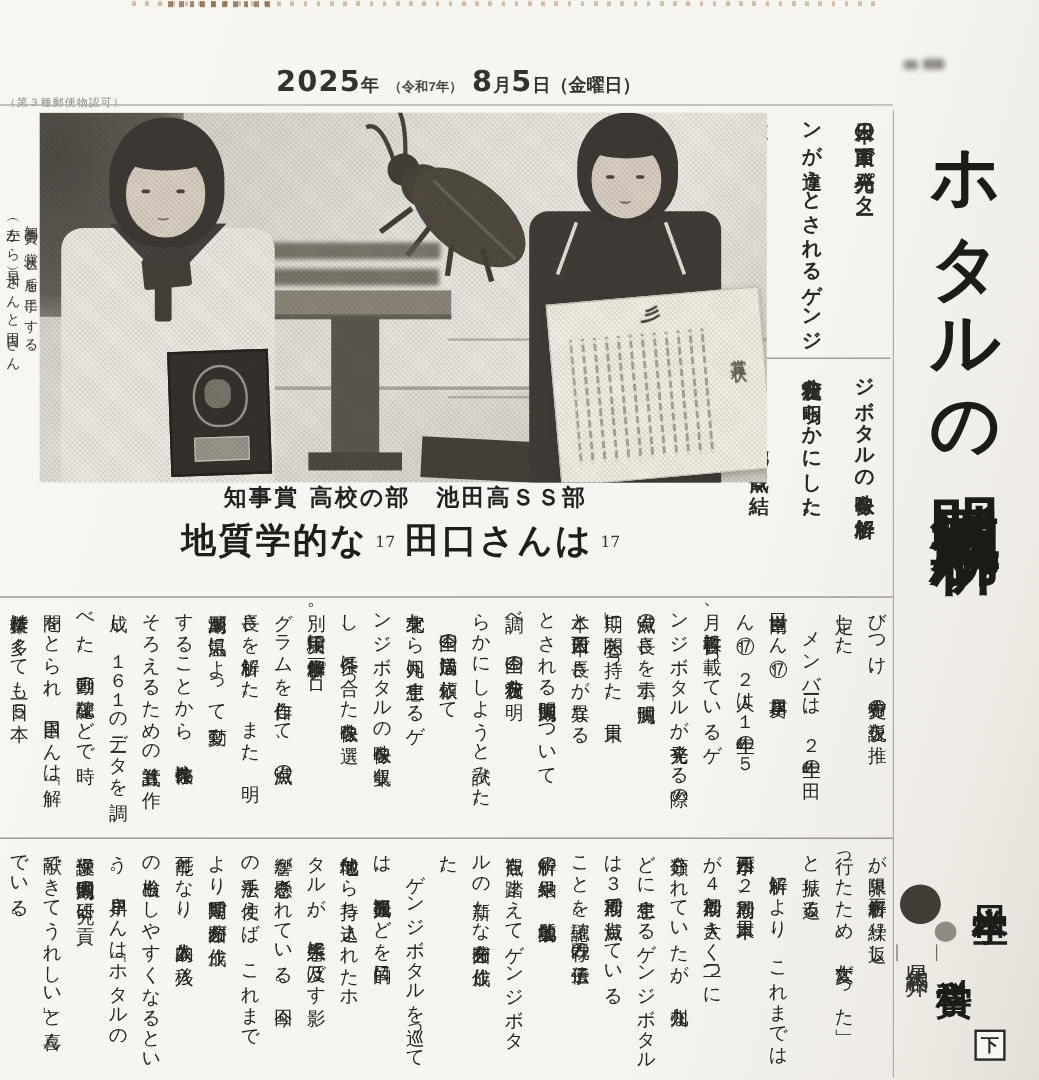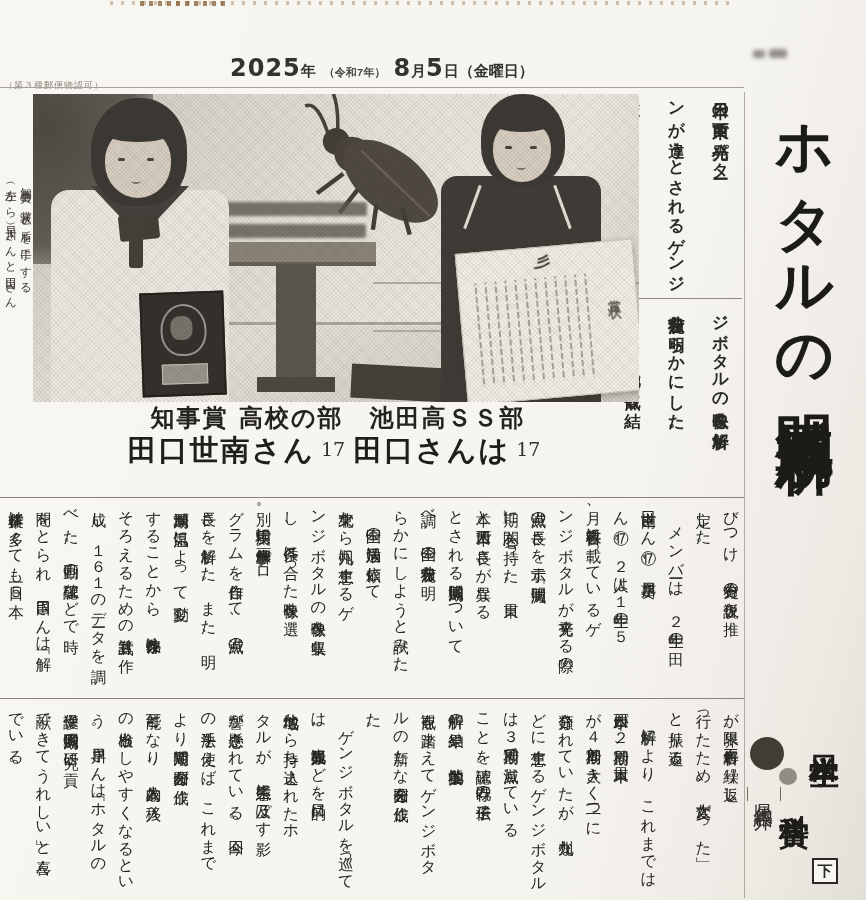--- a/index.html
+++ b/index.html
@@ -88,24 +88,24 @@
   .grain{position:absolute;inset:0;pointer-events:none;opacity:.16;
      background:repeating-linear-gradient(45deg,rgba(30,28,24,.5) 0 1px,transparent 1px 3px),
                 repeating-linear-gradient(-45deg,rgba(30,28,24,.4) 0 1px,transparent 1px 3px);}
   .tint{position:absolute;inset:0;pointer-events:none;background:rgba(208,198,178,.10);}
   
   .side-caption{position:absolute;left:3px;top:178px;width:30px;height:232px;writing-mode:vertical-rl;
       white-space:pre-line;font-size:11.5px;letter-spacing:2.5px;line-height:15px;color:#3c3933;
       font-family:"DejaVu Sans",sans-serif;}
   
   .cap1{position:absolute;left:0;top:402px;width:676px;text-align:center;
-        font-family:"DejaVu Sans",sans-serif;font-weight:bold;font-size:24px;letter-spacing:2px;color:#23221e;}
+        font-family:"DejaVu Sans",sans-serif;font-weight:bold;font-size:19px;letter-spacing:2px;color:#23221e;}
   .cap2{position:absolute;left:0;top:431px;width:676px;text-align:center;
         font-family:"DejaVu Serif",serif;font-weight:bold;font-size:29px;letter-spacing:2px;color:#1f1e1a;}
-  .cap2 .age{font-size:19px;font-weight:normal;letter-spacing:0;position:relative;top:-4px;margin:0 8px 0 6px;color:#33322d;}
+  .cap2 .age{font-size:13px;font-weight:normal;letter-spacing:0;position:relative;top:-4px;margin:0 8px 0 6px;color:#33322d;}
   
   .band{position:absolute;left:0;width:744px;writing-mode:vertical-rl;white-space:pre-line;
         font-family:"DejaVu Serif",serif;font-size:15.5px;letter-spacing:.5px;line-height:27.5px;color:#26251f;}
   .band1{top:500px;height:198px;}
   .band2{top:702px;height:198px;}
   .hrule{position:absolute;left:0;width:744px;height:1px;background:#87837a;}
   .hr1{top:497px;}
   .hr2{top:698px;}
 </style>
 </head>
@@ -211,21 +211,21 @@
       <div class="lines2"></div>
       <div class="cert-label">賞状</div>
     </div>
 
     <div class="grain"></div>
     <div class="tint"></div>
   </div>
 
   <div class="cap1">知事賞 高校の部　池田高ＳＳ部</div>
   <div class="cap2">
-    <span>田口世南さん</span><span class="age">17</span><span>田口さんは</span><span class="age">17</span>
+    <span>地質学的な</span><span class="age">17</span><span>田口さんは</span><span class="age">17</span>
   </div>
 
   <div class="hrule hr1"></div>
   <div class="band band1">びつけ、分布史の仮説を推
 定した。
 　メンバーは、２年生の田
 口世南さん⑰、早川葵さ
 ん⑰。２人は１年生の５
 月、教科書に載っているゲ
 ンジボタルが発光する際の

